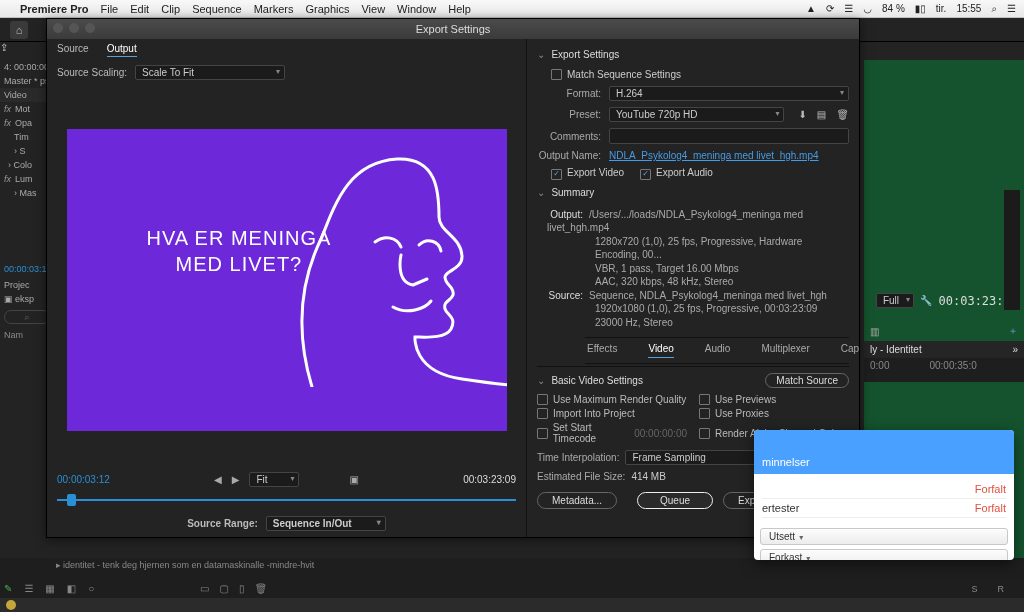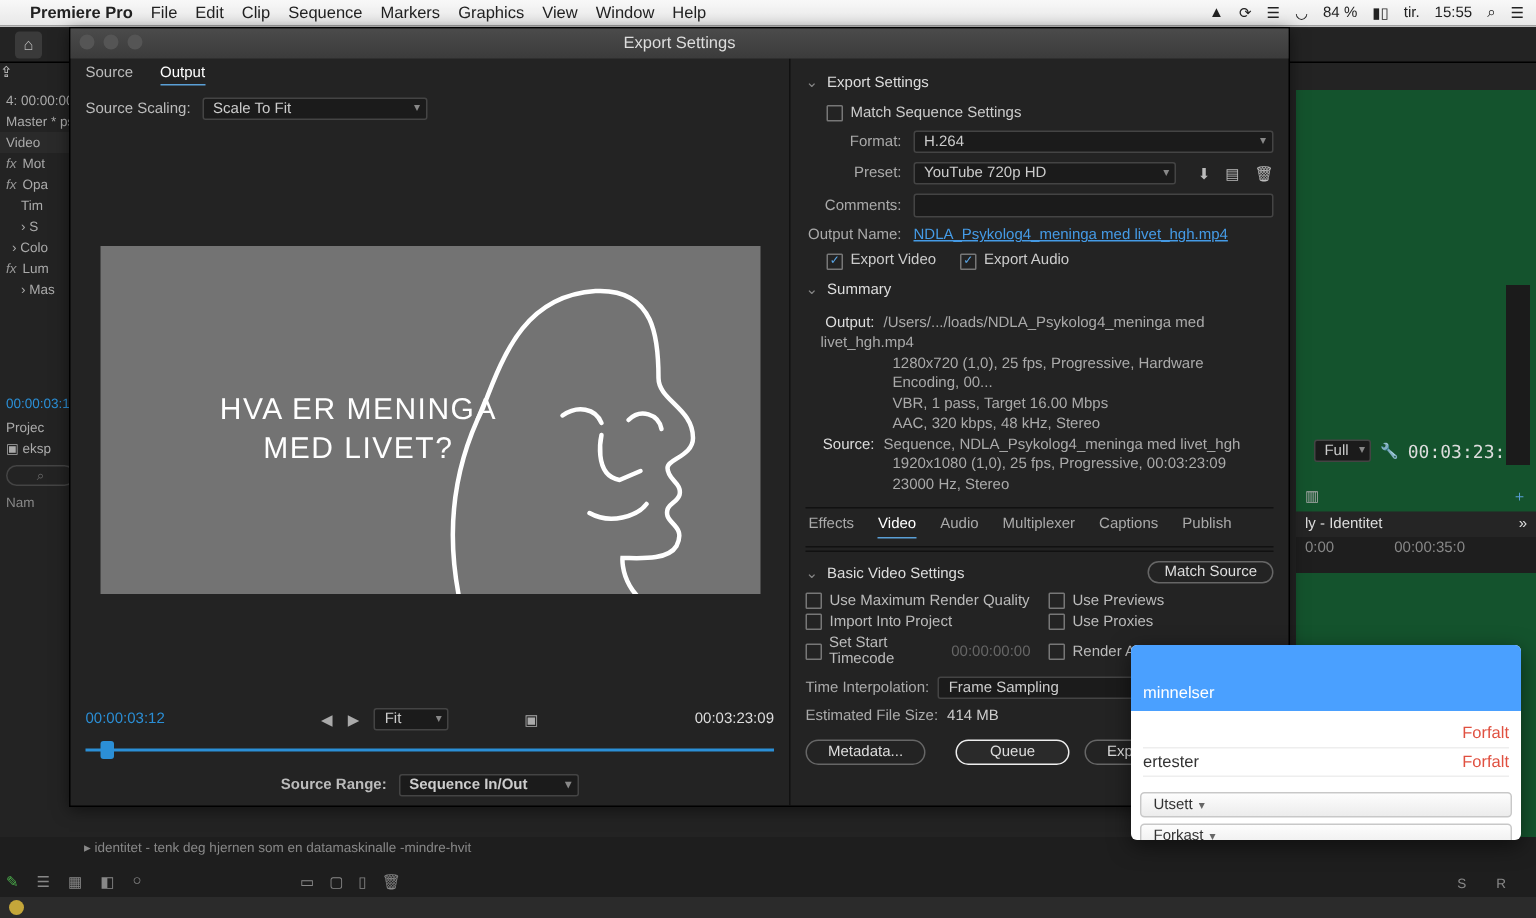--- a/index.html
+++ b/index.html
@@ -27,21 +27,21 @@
 
 .export-body { flex:1; display:flex; }
 .left-pane { width:480px; display:flex; flex-direction:column; border-right:1px solid #111; }
 .tabs { display:flex; gap:18px; padding:4px 10px; font-size:10px; color:#bbb; }
 .tabs .active { color:#fff; border-bottom:1px solid #5a9fd6; padding-bottom:2px;}
 .scalingrow { display:flex; align-items:center; gap:8px; padding:4px 10px; font-size:10px; color:#bbb; }
 .dropdown { background:#1b1b1b; border:1px solid #444; color:#ccc; padding:1px 18px 1px 6px; font-size:10px; position:relative; min-width:100px; border-radius:2px;}
 .dropdown::after{content:"▾"; position:absolute; right:4px; top:1px; font-size:8px; color:#888;}
 
 .preview-wrap { flex:1; padding:10px 10px 0 10px; display:flex; align-items:center; justify-content:center; }
-.preview { width:440px; height:232px; background:#737373; position:relative; overflow:hidden; }
+.preview { width:440px; height:302px; background:#6d28d9; position:relative; overflow:hidden; }
 .preview .text { position:absolute; left:80px; top:96px; color:#fff; font-family: serif; text-align:center; letter-spacing:1px; line-height:1.3; font-size:20px;}
 .preview svg { position:absolute; left:200px; top:8px; width:280px; height:250px; }
 
 .timebar { display:flex; align-items:center; justify-content:space-between; padding:6px 10px 2px; font-size:10px;}
 .timebar .tc { color:#2b8fd6; }
 .timebar .tc2 { color:#ddd; }
 .timebar .fitdd { display:flex; align-items:center; gap:10px; }
 .iconbtn { color:#aaa; cursor:pointer; }
 .slider { height:20px; margin:0 10px 4px; position:relative; }
 .slider .track { position:absolute; left:0; right:0; top:10px; height:2px; background:#2b8fd6; }
@@ -59,21 +59,21 @@
 .field .dropdown { flex:1; }
 .check { width:11px; height:11px; border:1px solid #777; display:inline-flex; align-items:center; justify-content:center; font-size:8px; color:#5aa6e6; margin-right:5px; border-radius:1px; line-height:1;}
 .check.on::after{content:"✓";}
 .link { color:#459be6; text-decoration:underline; cursor:pointer; }
 .iconrow { display:flex; gap:10px; color:#bbb; margin-left:6px; }
 .textinput { flex:1; background:#1b1b1b; border:1px solid #444; height:16px; border-radius:2px;}
 
 .summary { margin:4px 0 4px 10px; color:#aaa; line-height:1.35;}
 .summary .stronglbl{color:#ddd; display:inline-block; width:42px; text-align:right; padding-right:6px;}
 
-.subtabs { display:flex; gap:16px; border-top:1px solid #111; border-bottom:1px solid #111; padding:5px 2px; margin-top:4px; color:#aaa;}
+.subtabs { display:flex; gap:31px; border-top:1px solid #111; border-bottom:1px solid #111; padding:5px 2px; margin-top:4px; color:#aaa;margin-left:48px;}
 .subtabs .active { color:#fff; border-bottom:1px solid #5a9fd6; padding-bottom:3px;}
 
 .checksgrid { display:grid; grid-template-columns: 1fr 1fr; gap:3px 12px; margin-top:6px;}
 .checksgrid .item { display:flex; align-items:center; color:#bbb;}
 .faint{color:#666;}
 
 .bottom-row { display:flex; align-items:center; margin-top:6px; }
 .bottom-row .lbl { color:#aaa; margin-right:6px; }
 
 .dialog-buttons { display:flex; gap:10px; margin-top:10px; }

